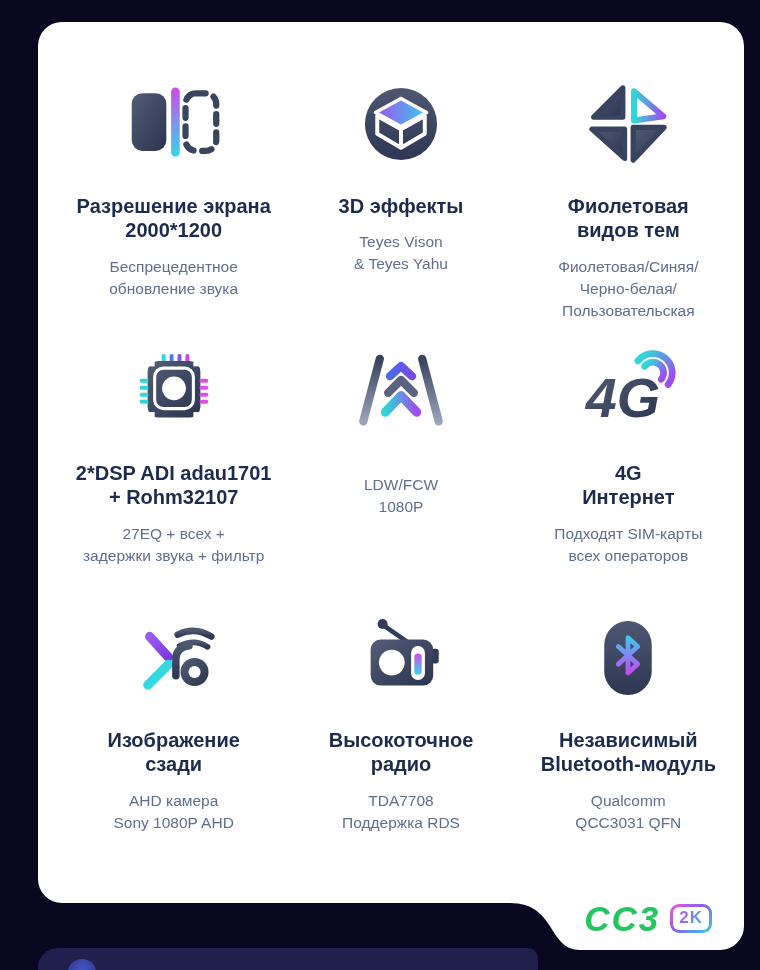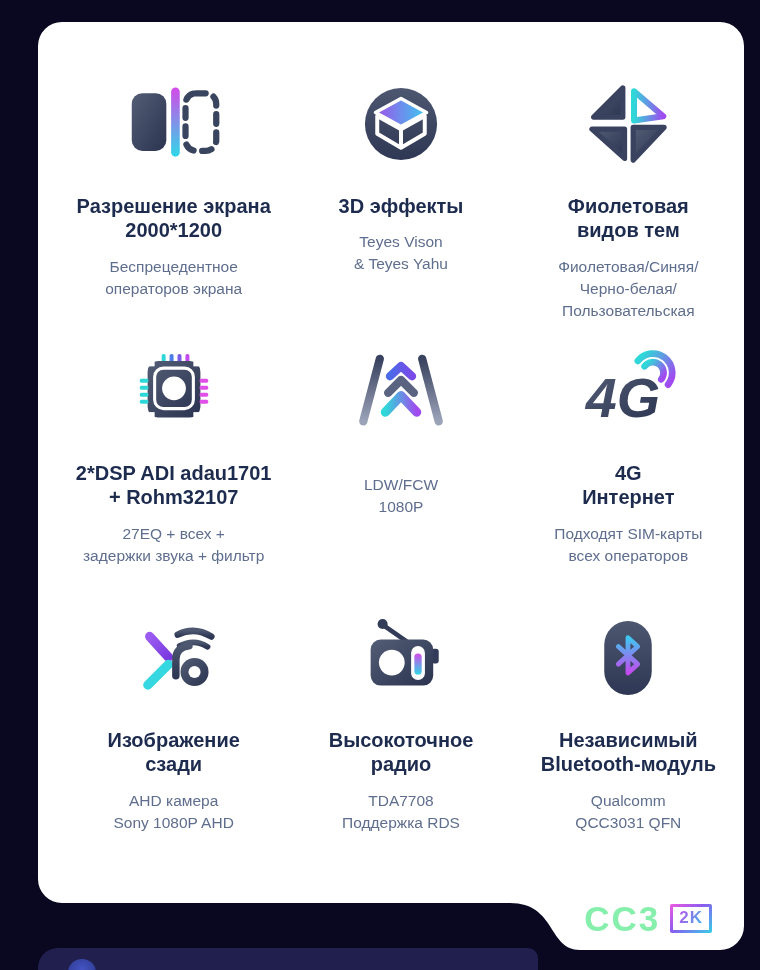--- a/index.html
+++ b/index.html
@@ -24,24 +24,24 @@
   }
   .cell{display:flex;flex-direction:column;align-items:center;text-align:center;}
   .icon-box{height:92px;display:flex;align-items:center;justify-content:center;margin-bottom:24px;}
   .title{font-size:20px;font-weight:bold;line-height:1.22;color:#1d2b4e;}
   .subtitle{margin-top:13px;font-size:15.5px;line-height:1.42;color:#5f6e8e;}
   .logo{
     position:absolute;right:48px;top:901px;z-index:4;
     display:flex;align-items:center;gap:10px;
   }
   .logo-text{
-    font-weight:bold;font-size:35px;color:#86efac;letter-spacing:2px;line-height:1;
+    font-weight:bold;font-size:35px;color:#22c55e;letter-spacing:2px;line-height:1;font-style:italic;
   }
   .badge{
-    border:3px solid transparent;border-radius:2px;padding:1px 6px;
+    border:3px solid transparent;border-radius:9px;padding:1px 6px;
     background:linear-gradient(#fff,#fff) padding-box,
                linear-gradient(140deg,#f05ae0 0%,#8a5cf0 45%,#35d0e8 100%) border-box;
     font-weight:bold;font-size:17px;letter-spacing:1px;color:#7b55e8;line-height:1.2;
   }
   @supports (-webkit-background-clip:text){
     .badge span{
       background:linear-gradient(120deg,#c44af0,#35b8e8);
       -webkit-background-clip:text;background-clip:text;color:transparent;
     }
   }
@@ -108,21 +108,21 @@
           <rect x="47" y="0" width="9" height="72" rx="4.5" fill="url(#g-mc)"></rect>
           <rect x="62" y="6" width="32" height="60" rx="11" fill="none" stroke="#39445f" stroke-width="6.5" stroke-dasharray="10 9" stroke-linecap="round"></rect>
         </svg>
       </div>
       <div class="title">
         <div>Разрешение экрана</div>
         <div>2000*1200</div>
       </div>
       <div class="subtitle">
         <div>Беспрецедентное</div>
-        <div>операторов экрана</div>
+        <div>обновление звука</div>
       </div>
     </div>
 
     <div class="cell">
       <div class="icon-box">
         <svg width="88" height="88" viewBox="0 0 100 100">
           <circle cx="50" cy="50" r="41" fill="url(#g-dark)"></circle>
           <path d="M23 41 V61 L50 77 L77 61 V41" fill="none" stroke="#fff" stroke-width="4.5" stroke-linejoin="round" stroke-linecap="round"></path>
           <path d="M23 41 L50 56 L77 41" fill="none" stroke="#fff" stroke-width="4.5" stroke-linejoin="round"></path>
           <path d="M50 56 V77" stroke="#fff" stroke-width="4.5"></path>

